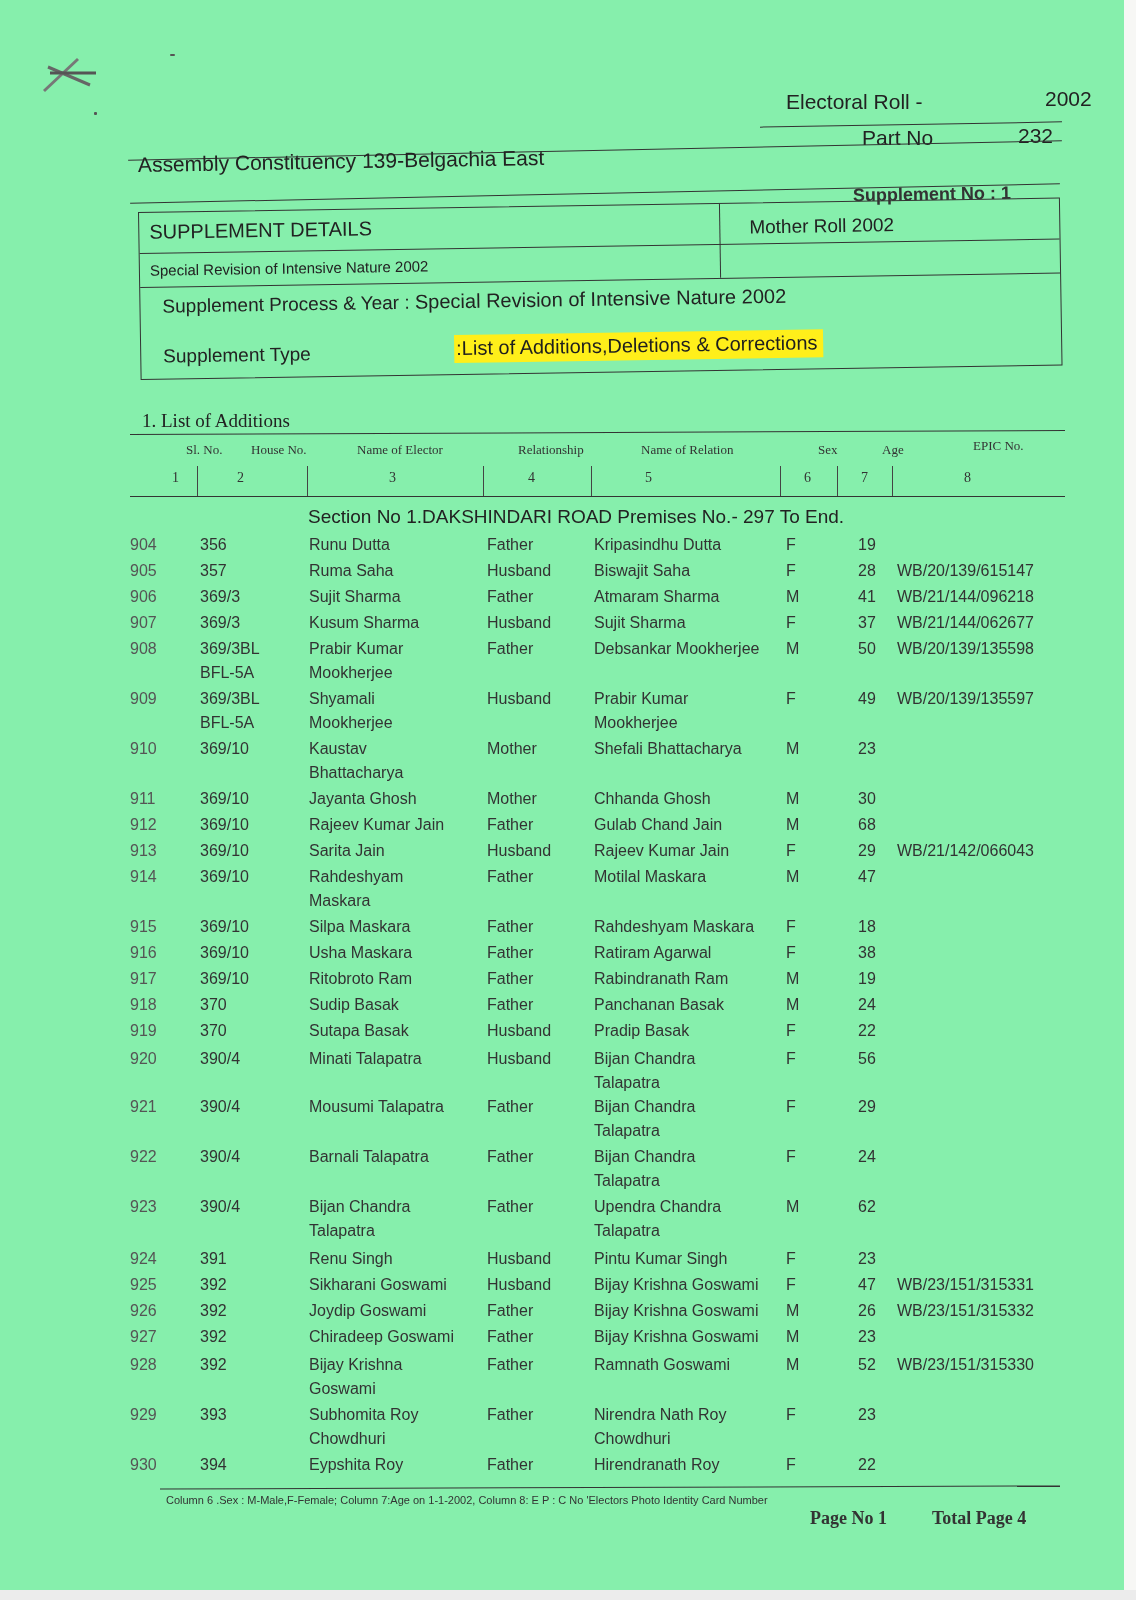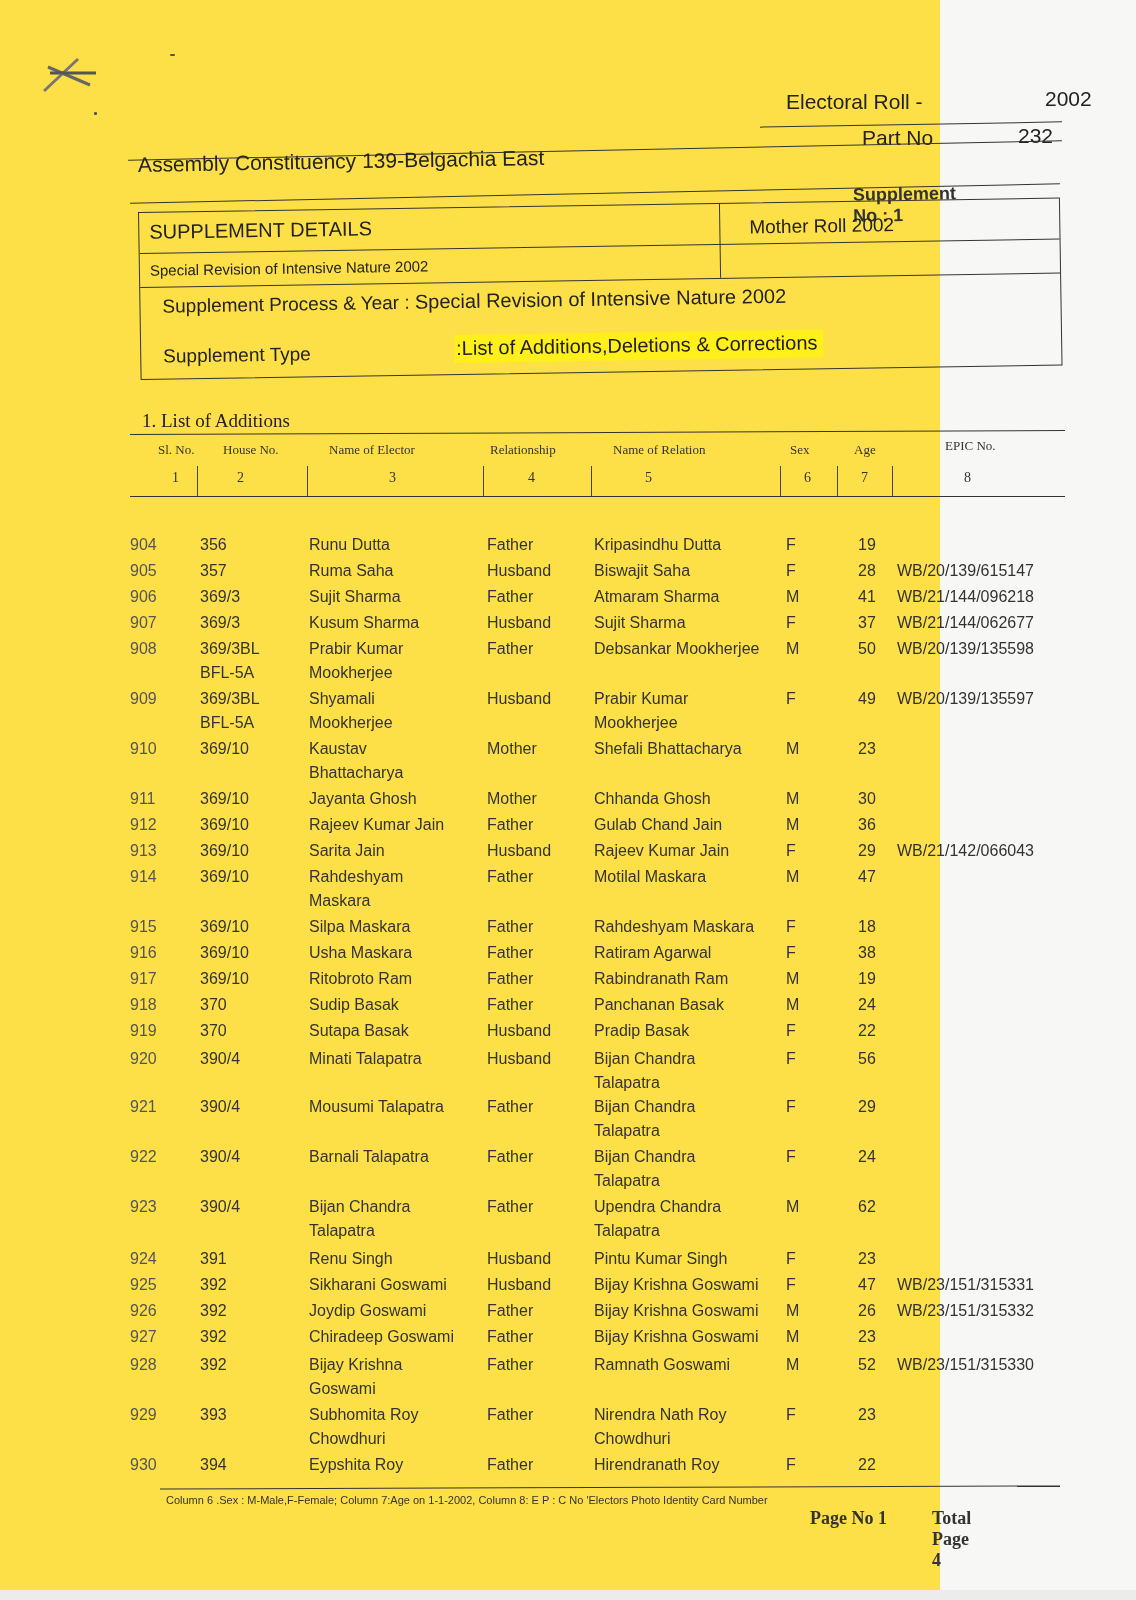--- a/index.html
+++ b/index.html
@@ -2,22 +2,22 @@
 <html><head>
 <meta charset="utf-8">
 <style>
   html, body { margin: 0; padding: 0; }
   body {
     width: 1136px; height: 1600px; position: relative; overflow: hidden;
     background: #f7f7f5;
     font-family: "Liberation Sans", sans-serif; color: #2b2b2b;
   }
   .page {
-    position: absolute; left: 0; top: 0; width: 940px; height: 1590px;
-    background: #fde047;
+    position: absolute; left: 0; top: 0; width: 1124px; height: 1590px;
+    background: #86efac;
   }
   .bottom-strip {
     position: absolute; left: 0; top: 1590px; width: 1136px; height: 10px; background: #ececec;
   }
   .mark {
     position: absolute; left: 40px; top: 55px; width: 60px; height: 40px;
   }
   .dot { position: absolute; background: #555; border-radius: 1px; }
 
   .hdr-right { position: absolute; font-size: 21px; color: #222; }
@@ -43,21 +43,21 @@
   .t-type-val {
     position: absolute; left: 313px; top: 127px; font-size: 20px; color: #1e1e1e;
     background: #ffef1a; padding: 2px 6px 3px 2px;
   }
 
   .add-title { position: absolute; left: 142px; top: 410px; font-family: Liberation Serif, serif; font-size: 19px; color: #222; }
 
   .thead { position: absolute; left: 130px; top: 432px; width: 935px; height: 66px; }
   .thead .top { position: absolute; left: 0; top: 0; width: 935px; border-top: 1.6px solid #333; transform: rotate(-0.25deg); }
   .thead .bot { position: absolute; left: 0; top: 64px; width: 935px; border-top: 1.6px solid #333; }
-  .th { position: absolute; top: 10px; font-family: "Liberation Serif", serif; font-size: 13px; color: #333; }
+  .th { position: absolute; top: 10px; font-family: "Liberation Serif", serif; font-size: 13px; color: #333; margin-left: 28px; }
   .tn { position: absolute; top: 38px; font-family: "Liberation Serif", serif; font-size: 14px; color: #333; }
   .tv { position: absolute; top: 34px; height: 30px; border-left: 1.2px solid #444; }
 
   .section {
     position: absolute; left: 308px; top: 506px; font-size: 19px; color: #222;
   }
 
   .row { position: absolute; left: 0; width: 1136px; font-size: 16px; color: #333; }
   .c { position: absolute; top: 0; white-space: nowrap; }
   .c-sl { left: 130px; color: #555; }
@@ -141,20 +141,21 @@
     <div class="tn" style="left:107px;">2</div>
     <div class="tn" style="left:259px;">3</div>
     <div class="tn" style="left:398px;">4</div>
     <div class="tn" style="left:515px;">5</div>
     <div class="tn" style="left:674px;">6</div>
     <div class="tn" style="left:731px;">7</div>
     <div class="tn" style="left:834px;">8</div>
     <div class="bot"></div>
   </div>
 
+  <div class="section">Section No 1.DAKSHINDARI ROAD Premises No.-  297 To End.</div>
 
   <div id="rows">
       <div class="row" style="top: 536px;">
         <div class="c c-sl">904</div>
         <div class="c c-house">356</div>
         <div class="c c-name">Runu Dutta</div>
         <div class="c c-rel">Father</div>
         <div class="c c-relname">Kripasindhu Dutta</div>
         <div class="c c-sex">F</div>
         <div class="c c-age">19</div>
@@ -248,21 +249,21 @@
         <div class="c c-age">30</div>
         <div class="c c-epic"></div>
       </div>
       <div class="row" style="top: 816px;">
         <div class="c c-sl">912</div>
         <div class="c c-house">369/10</div>
         <div class="c c-name">Rajeev Kumar Jain</div>
         <div class="c c-rel">Father</div>
         <div class="c c-relname">Gulab Chand Jain</div>
         <div class="c c-sex">M</div>
-        <div class="c c-age">36</div>
+        <div class="c c-age">68</div>
         <div class="c c-epic"></div>
       </div>
       <div class="row" style="top: 842px;">
         <div class="c c-sl">913</div>
         <div class="c c-house">369/10</div>
         <div class="c c-name">Sarita Jain</div>
         <div class="c c-rel">Husband</div>
         <div class="c c-relname">Rajeev Kumar Jain</div>
         <div class="c c-sex">F</div>
         <div class="c c-age">29</div>

